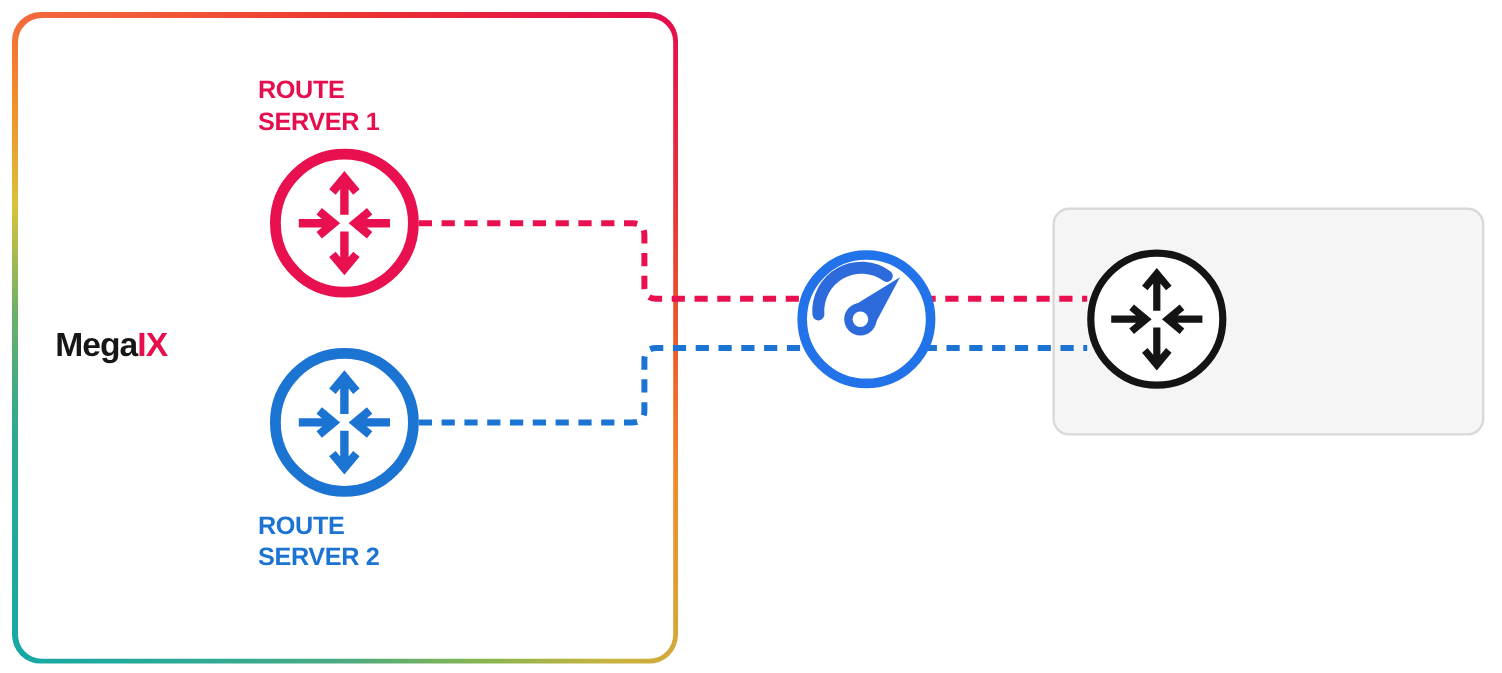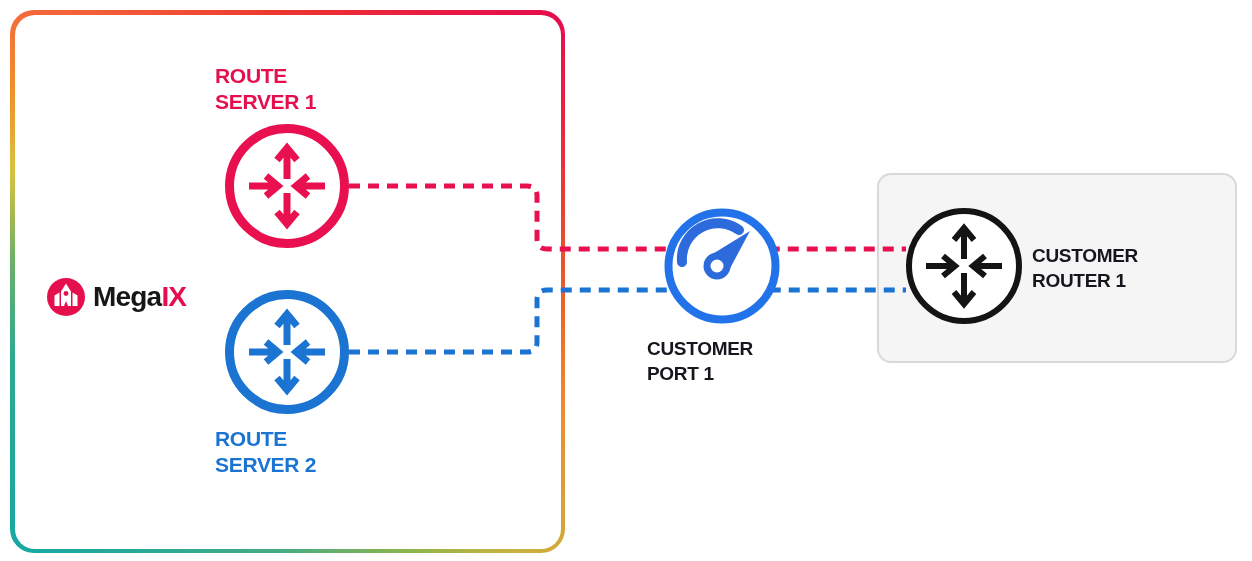--- a/index.html
+++ b/index.html
@@ -49,22 +49,22 @@
     position:absolute;text-align:left;font-weight:700;
     letter-spacing:-0.3px;line-height:26px;font-size:21px;
   }
   .label.small{font-size:19px;line-height:25px;}
   .rs1-label{left:215px;top:63px;width:150px;color:#e50f4e;}
   .rs2-label{left:215px;top:426px;width:150px;color:#1b73d2;}
   .port-label{left:647px;top:336px;width:150px;color:#16161d;}
   .router-label{left:1032px;top:243px;width:180px;color:#16161d;}
   
   .logo{
-    position:absolute;left:46px;top:276px;height:42px;
-    display:flex;align-items:center;gap:7px;
+    position:absolute;left:46px;top:260px;height:42px;
+    display:flex;align-items:flex-start;gap:7px;flex-direction:column;
   }
   .logo-text{
     font-size:28px;font-weight:700;letter-spacing:-0.8px;color:#161616;
     line-height:42px;white-space:nowrap;
   }
   .logo-text .accent{color:#e50f4e;}
 </style>
 </head>
 <body>
 
@@ -129,17 +129,15 @@
       <path d="M31.5 18.5 L26.5 15.5 V29 H31.5 Z" fill="#ffffff"></path>
       <circle cx="20" cy="16.5" r="2.4" fill="#e50f4e"></circle>
     </svg>
     <div class="logo-text"><span>Mega</span><span class="accent">IX</span></div>
   </div>
 
   <div class="label rs1-label">ROUTE SERVER 1</div>
 
   <div class="label rs2-label">ROUTE SERVER 2</div>
 
-  <div class="label small port-label">CUSTOMER PORT 1</div>
 
-  <div class="label small router-label">CUSTOMER ROUTER 1</div>
 
 </div>
 
 </body></html>

